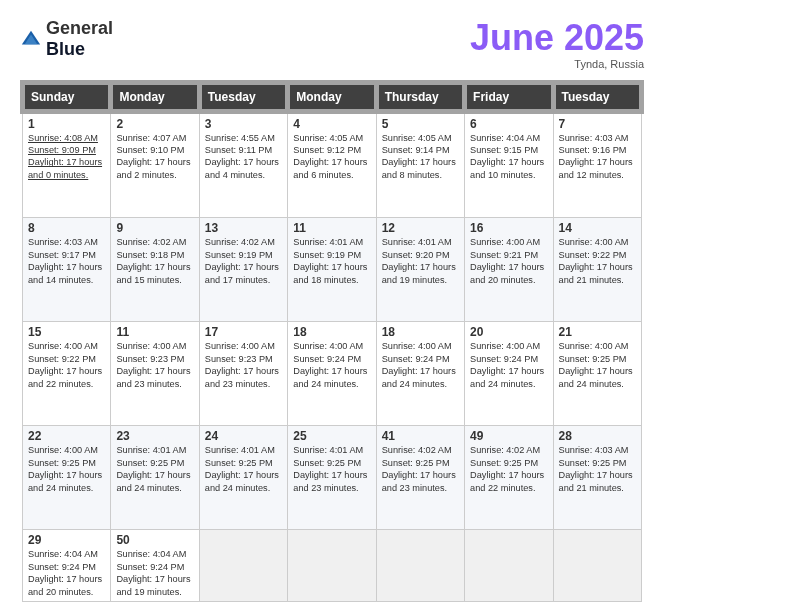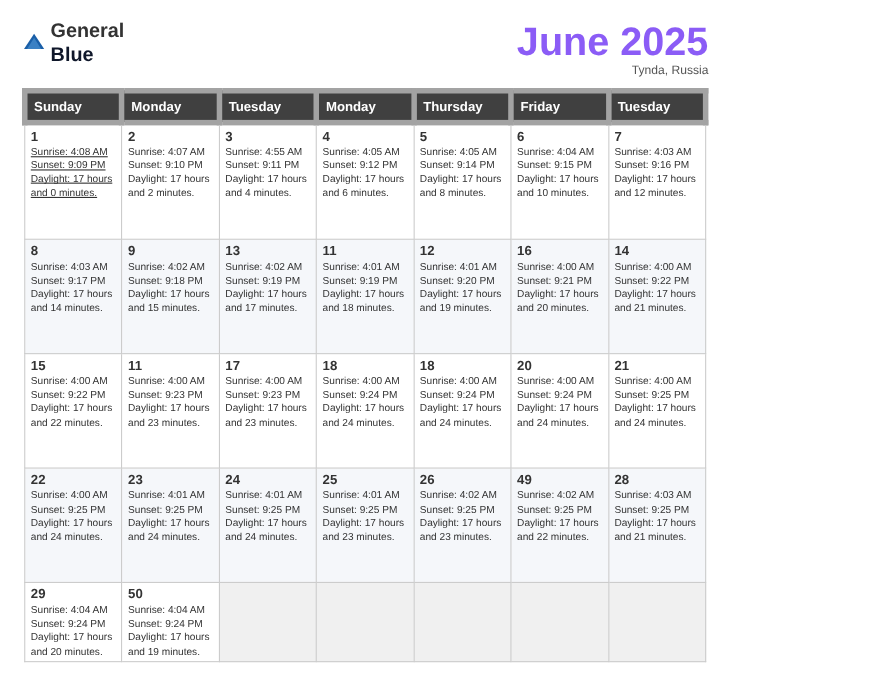--- a/index.html
+++ b/index.html
@@ -308,21 +308,21 @@
 and 24 minutes.</div>
           </td>
           <td>
             <span class="day-num">25</span>
             <div class="day-info" style="white-space: pre-line;">Sunrise: 4:01 AM
 Sunset: 9:25 PM
 Daylight: 17 hours
 and 23 minutes.</div>
           </td>
           <td>
-            <span class="day-num">26</span>
+            <span class="day-num">41</span>
             <div class="day-info" style="white-space: pre-line;">Sunrise: 4:02 AM
 Sunset: 9:25 PM
 Daylight: 17 hours
 and 23 minutes.</div>
           </td>
           <td>
             <span class="day-num">49</span>
             <div class="day-info" style="white-space: pre-line;">Sunrise: 4:02 AM
 Sunset: 9:25 PM
 Daylight: 17 hours

